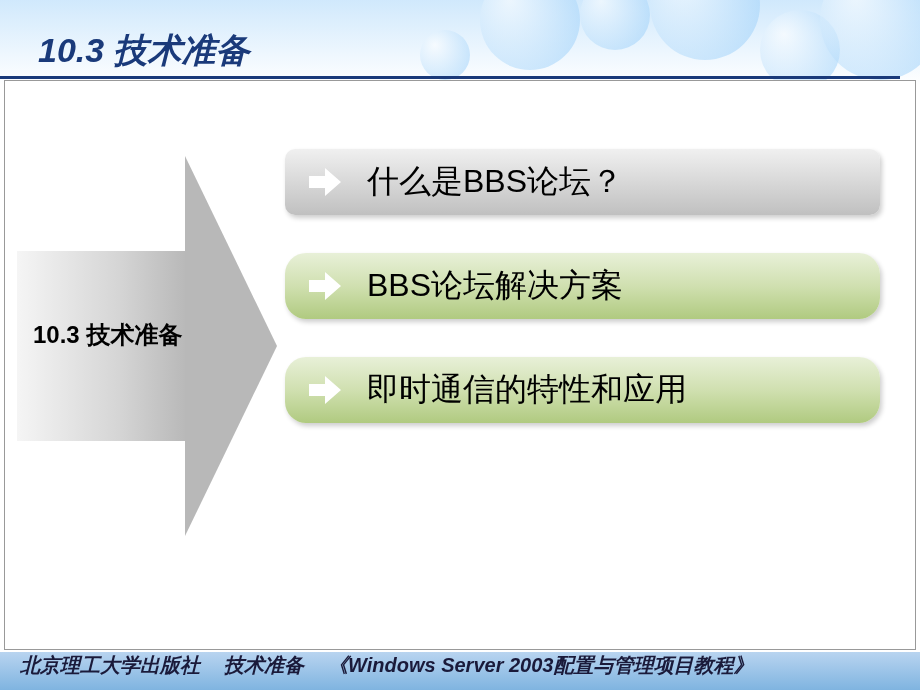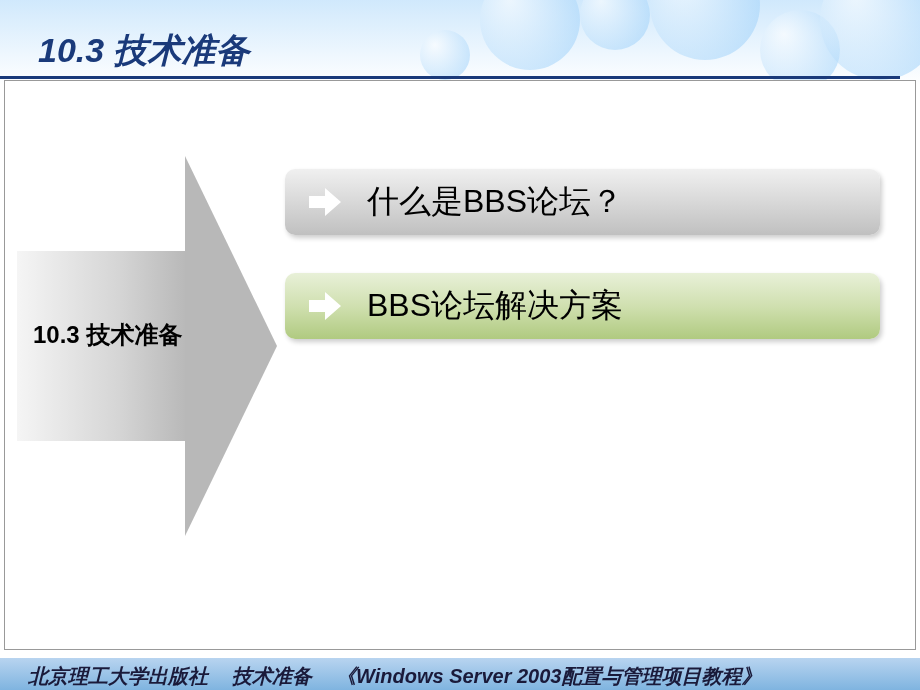--- a/index.html
+++ b/index.html
@@ -136,21 +136,21 @@
       top: 238px;
       left: 28px;
       font-size: 24px;
       font-weight: bold;
       color: #000;
       z-index: 2;
     }
     
     .items-container {
       position: absolute;
-      top: 88px;
+      top: 68px;
       left: 280px;
       width: 610px;
     }
     
     .item-box {
       position: relative;
       width: 595px;
       height: 66px;
       margin-bottom: 38px;
       border-radius: 10px;
@@ -158,20 +158,21 @@
       display: flex;
       align-items: center;
     }
     
     .item-gray {
       background: linear-gradient(to bottom, #f0f0f0 0%, #d8d8d8 50%, #c0c0c0 100%);
     }
     
     .item-green {
       background: linear-gradient(to bottom, #e8f0d8 0%, #d0e0b0 50%, #b0ca80 100%);
+      border-radius: 21px;
     }
     
     .item-arrow-icon {
       position: absolute;
       left: 24px;
       top: 50%;
       transform: translateY(-50%);
       width: 32px;
       height: 28px;
     }
@@ -185,25 +186,25 @@
       margin-left: 82px;
       font-size: 32px;
       color: #000;
     }
     
     .footer {
       position: absolute;
       bottom: 0;
       left: 0;
       width: 100%;
-      height: 32px;
+      height: 38px;
       background: linear-gradient(to bottom, #b8d4f0 0%, #7fb4e0 100%);
       display: flex;
-      align-items: flex-end;
-      padding-left: 28px;
+      align-items: flex-start;
+      padding-left: 20px;
     }
     
     .footer-text {
       font-size: 20px;
       font-weight: bold;
       font-style: italic;
       color: #1a1a3a;
     }
     
     .footer-spacer {
@@ -247,20 +248,28 @@
 
     <div class="item-box item-green">
       <div class="item-arrow-icon">
         <svg viewBox="0 0 32 28">
           <path d="M 0 8 L 16 8 L 16 0 L 32 14 L 16 28 L 16 20 L 0 20 Z" fill="#ffffff"></path>
         </svg>
       </div>
       <span class="item-text">BBS论坛解决方案</span>
     </div>
 
+    <div class="item-box item-green">
+      <div class="item-arrow-icon">
+        <svg viewBox="0 0 32 28">
+          <path d="M 0 8 L 16 8 L 16 0 L 32 14 L 16 28 L 16 20 L 0 20 Z" fill="#ffffff"></path>
+        </svg>
+      </div>
+      <span class="item-text">即时通信的特性和应用</span>
+    </div>
 
 
   </div>
 </div>
 
 <div class="footer">
   <span class="footer-text">北京理工大学出版社</span>
   <span class="footer-spacer"></span>
   <span class="footer-text">技术准备</span>
   <span class="footer-spacer"></span>

